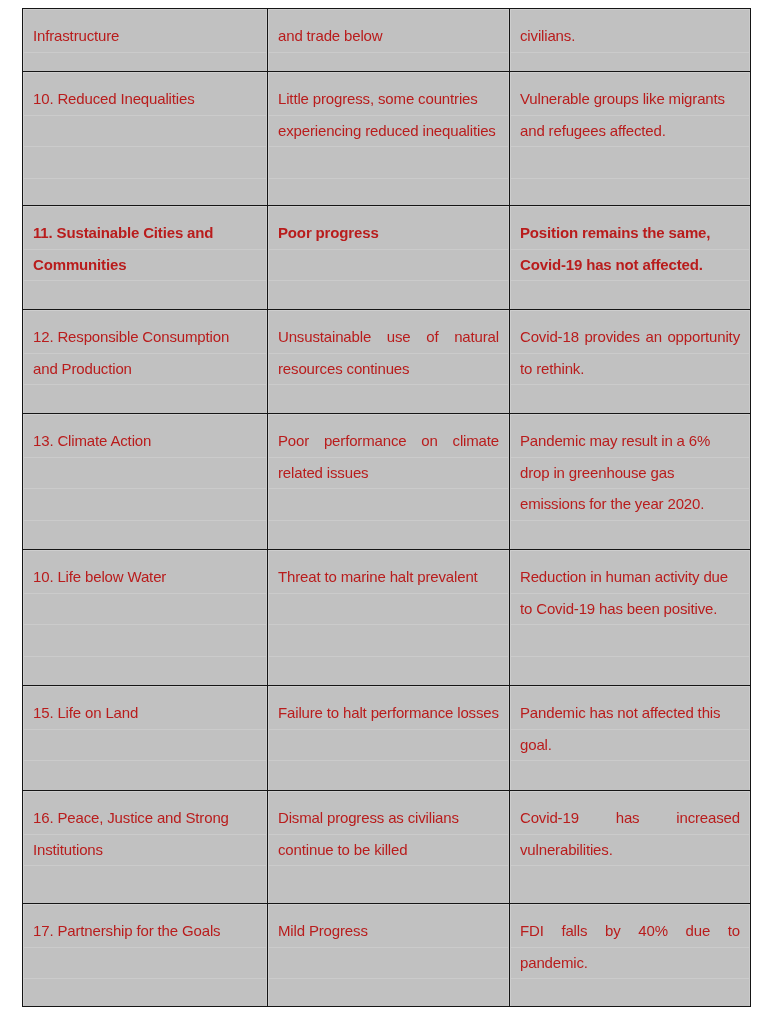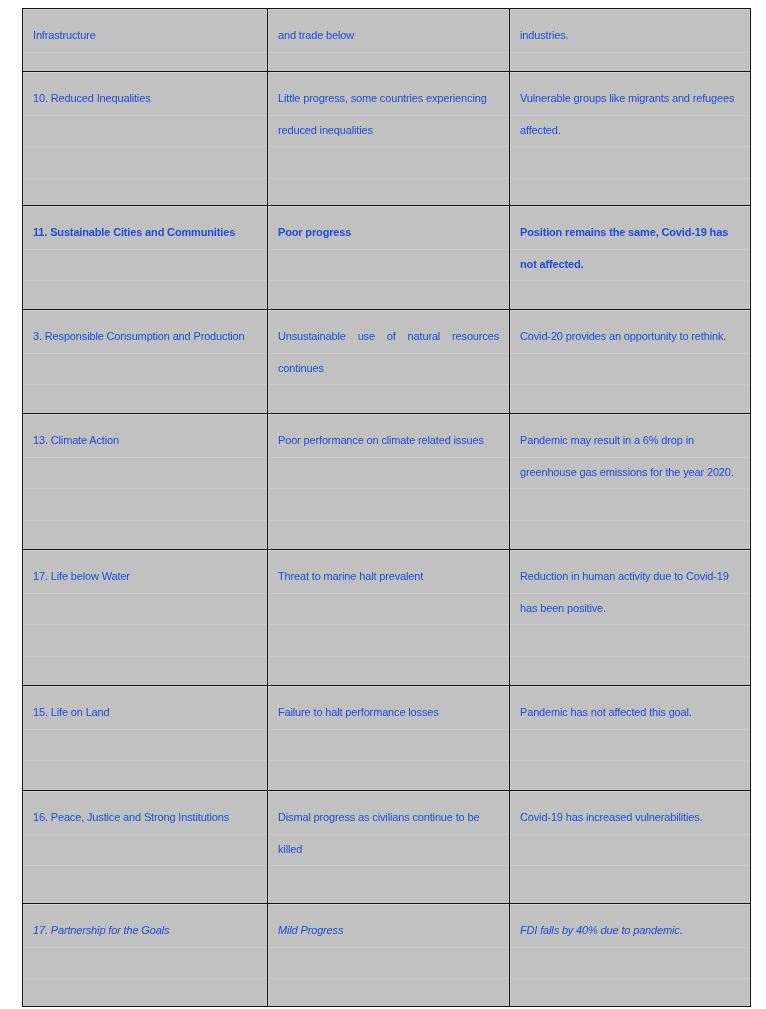--- a/index.html
+++ b/index.html
@@ -49,23 +49,23 @@
     position: relative;
     box-sizing: border-box;
     height: 100%;
     border-top: 1px solid #cecece;
     border-left: 1px solid #cecece;
     border-right: 1px solid #cbcbcb;
     padding: 10px 9px 4px 9px;
   }
 
   .celltext {
-    font-size: 11px;
+    font-size: 15px;
     line-height: 31.5px;
-    color: #1d4ed8;
+    color: #b91c1c;
     font-family: "Liberation Sans", sans-serif;
     font-stretch: condensed;
     letter-spacing: -0.15px;
     white-space: pre-wrap;
     word-spacing: 0px;
   }
 
   .celltext.just {
     text-align: justify;
     text-align-last: left;
@@ -73,21 +73,21 @@
 
   
   tr.r-top td    { height: 63px;  }
   tr.r-10 td     { height: 134px; }
   tr.r-11 td     { height: 104px; font-weight: bold; }
   tr.r-12 td     { height: 104px; }
   tr.r-13 td     { height: 136px; }
   tr.r-14 td     { height: 136px; }
   tr.r-15 td     { height: 105px; }
   tr.r-16 td     { height: 113px; }
-  tr.r-17 td     { height: 103px; font-style: italic; }
+  tr.r-17 td     { height: 103px; }
 
   
   .rule {
     position: absolute;
     left: 0;
     right: 0;
     height: 1px;
     background: #cbcbcb;
     pointer-events: none;
   }
@@ -113,21 +113,21 @@
             </div>
         </td>
         <td>
           <div class="cellbox">
               <div class="celltext">and trade below</div>
               <div class="rule" style="top: 41.5px;"></div>
             </div>
         </td>
         <td>
           <div class="cellbox">
-              <div class="celltext">industries.</div>
+              <div class="celltext">civilians.</div>
               <div class="rule" style="top: 41.5px;"></div>
             </div>
         </td>
       </tr>
 
       <tr class="r-10">
         <td>
           <div class="cellbox">
               <div class="celltext">10. Reduced Inequalities</div>
               <div class="rule" style="top: 41.5px;"></div>
@@ -173,35 +173,35 @@
               <div class="celltext">Position remains the same, Covid-19 has not affected.</div>
               <div class="rule" style="top: 41.5px;"></div>
               <div class="rule" style="top: 73px;"></div>
             </div>
         </td>
       </tr>
 
       <tr class="r-12">
         <td>
           <div class="cellbox">
-              <div class="celltext">3. Responsible Consumption and Production</div>
+              <div class="celltext">12. Responsible Consumption and Production</div>
               <div class="rule" style="top: 41.5px;"></div>
               <div class="rule" style="top: 73px;"></div>
             </div>
         </td>
         <td>
           <div class="cellbox">
               <div class="celltext just">Unsustainable use of natural resources continues</div>
               <div class="rule" style="top: 41.5px;"></div>
               <div class="rule" style="top: 73px;"></div>
             </div>
         </td>
         <td>
           <div class="cellbox">
-              <div class="celltext just">Covid-20 provides an opportunity to rethink.</div>
+              <div class="celltext just">Covid-18 provides an opportunity to rethink.</div>
               <div class="rule" style="top: 41.5px;"></div>
               <div class="rule" style="top: 73px;"></div>
             </div>
         </td>
       </tr>
 
       <tr class="r-13">
         <td>
           <div class="cellbox">
               <div class="celltext">13. Climate Action</div>
@@ -224,21 +224,21 @@
               <div class="rule" style="top: 41.5px;"></div>
               <div class="rule" style="top: 73px;"></div>
               <div class="rule" style="top: 104.5px;"></div>
             </div>
         </td>
       </tr>
 
       <tr class="r-14">
         <td>
           <div class="cellbox">
-              <div class="celltext">17. Life below Water</div>
+              <div class="celltext">10. Life below Water</div>
               <div class="rule" style="top: 41.5px;"></div>
               <div class="rule" style="top: 73px;"></div>
               <div class="rule" style="top: 104.5px;"></div>
             </div>
         </td>
         <td>
           <div class="cellbox">
               <div class="celltext">Threat to marine halt prevalent</div>
               <div class="rule" style="top: 41.5px;"></div>
               <div class="rule" style="top: 73px;"></div>

